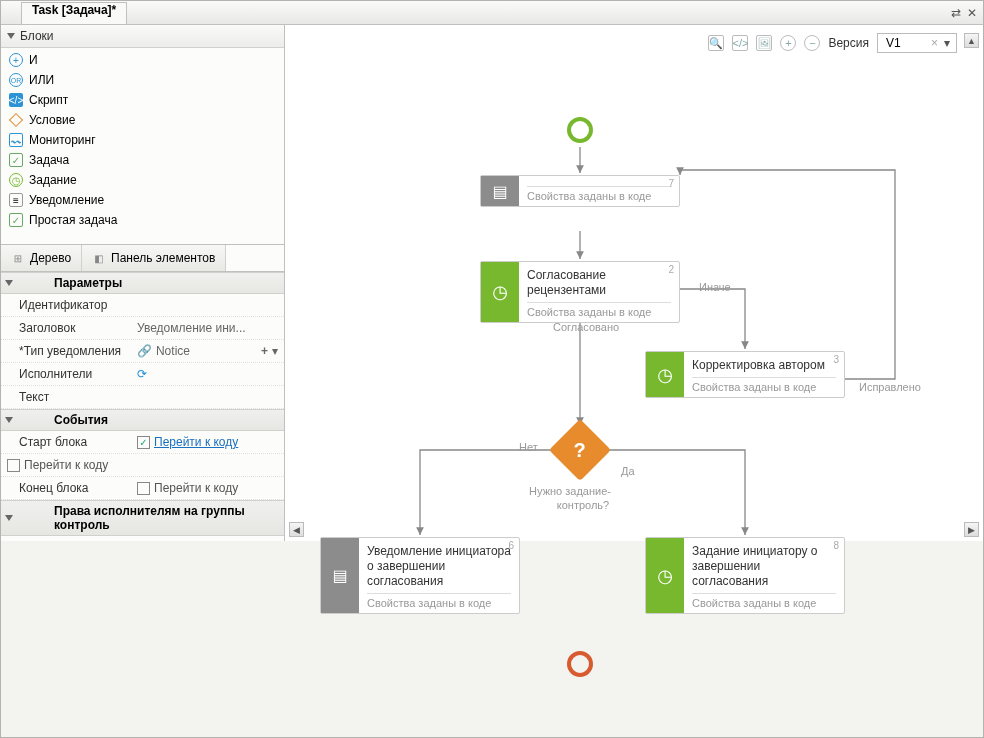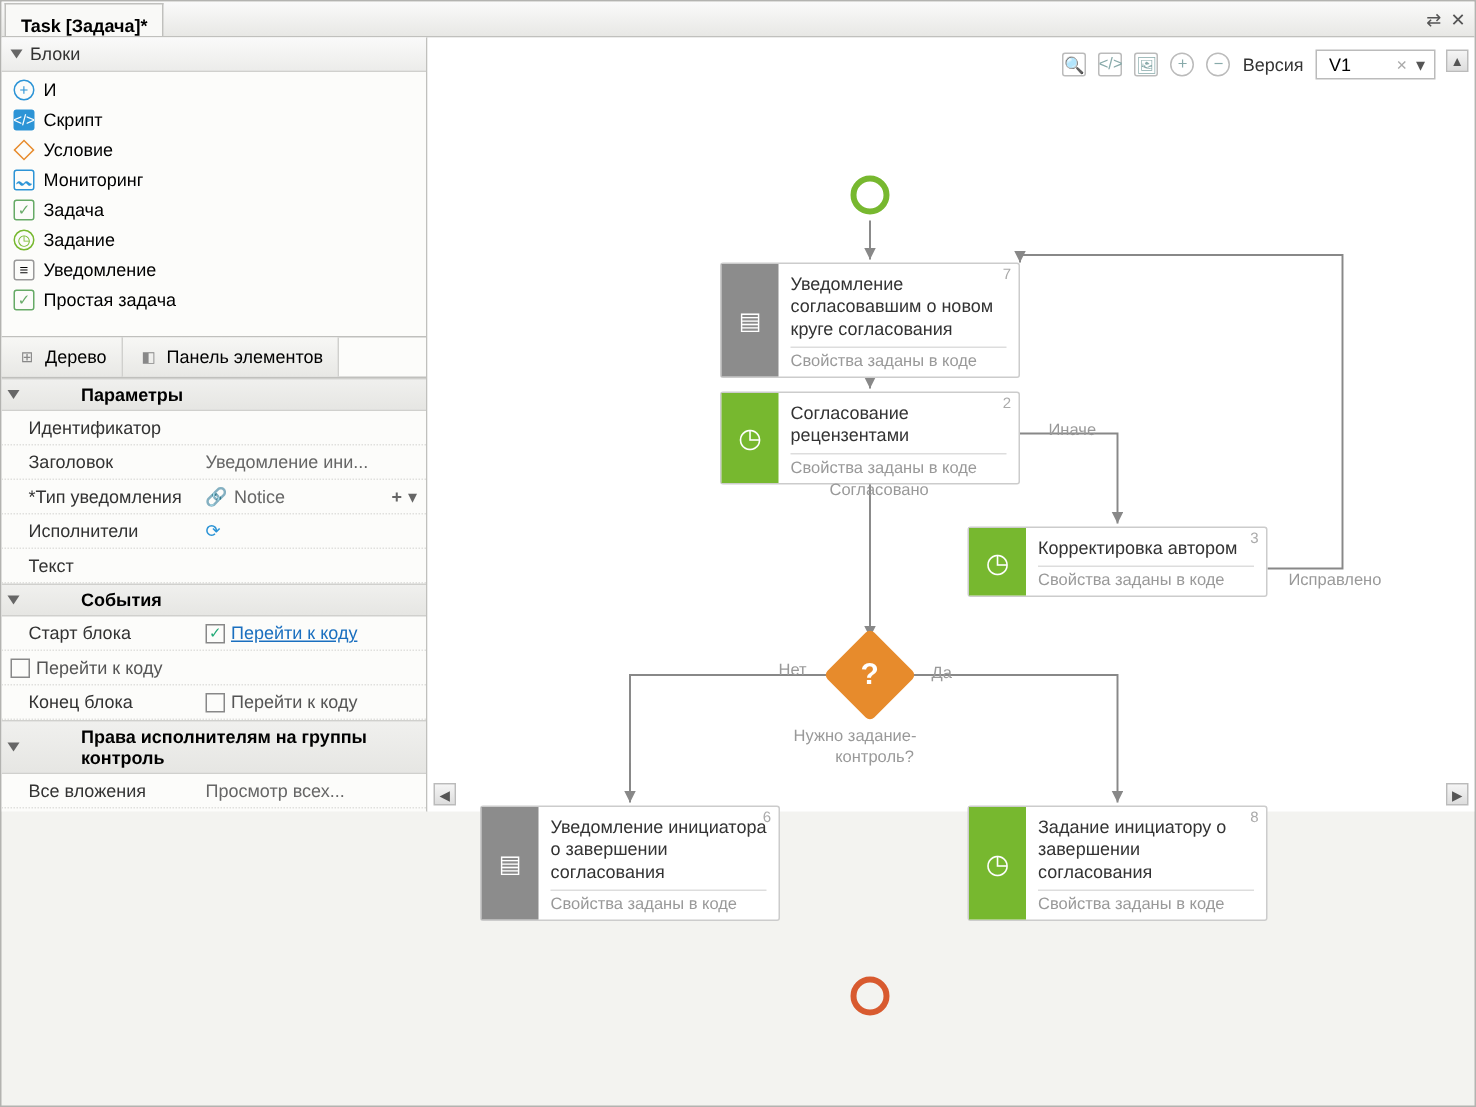--- a/index.html
+++ b/index.html
@@ -1,19 +1,19 @@
 <!DOCTYPE html>
 <html><head>
 <meta charset="utf-8">
 <style>
 * { box-sizing: border-box; margin: 0; padding: 0; font-family: "Segoe UI", Tahoma, sans-serif; font-size: 12px; }
 body { background: #f3f3f0; width: 984px; height: 738px; overflow: hidden; border: 1px solid #b3b3b0; }
 
 .tabbar { display: flex; align-items: center; height: 24px; background: linear-gradient(#fafafa,#e8e8e5); border-bottom: 1px solid #c0c0bd; }
-.tab { display: flex; align-items: flex-end; height: 22px; padding: 0 10px; background: #f9f9f7; border: 1px solid #c0c0bd; border-bottom: none; margin-left: 2px; font-weight: bold; }
+.tab { display: flex; align-items: flex-start; height: 22px; padding: 0 10px; background: #f9f9f7; border: 1px solid #c0c0bd; border-bottom: none; margin-left: 20px; font-weight: bold; }
 .tabbar-right { margin-left: auto; display: flex; gap: 6px; padding-right: 6px; color: #555; }
 
 .workspace { display: flex; height: 516px; }
 .sidebar { width: 284px; background: #fcfcfa; border-right: 1px solid #c0c0bd; display: flex; flex-direction: column; }
 
 .panel-header { display: flex; align-items: center; background: linear-gradient(#fafafa,#ececea); border-bottom: 1px solid #d0d0cd; padding: 4px 6px; color:#333; }
 .chev { display: inline-block; width: 0; height: 0; border-left: 4px solid transparent; border-right: 4px solid transparent; border-top: 6px solid #666; margin-right: 5px; }
 
 .blocks-list { padding: 2px 0; }
 .block-item { display: flex; align-items: center; padding: 3px 8px; gap: 6px; cursor: default; }
@@ -74,20 +74,24 @@
 <div class="workspace">
   <div class="sidebar">
     <div class="panel-header">
       <span class="chev"></span>
       <span>Блоки</span>
     </div>
     <div class="blocks-list">
       <div class="block-item">
           <span class="ico" style="border:1.5px solid #2c94d6;color:#2c94d6;border-radius:50%;">+</span>
           <span>И</span>
+        </div>
+      <div class="block-item">
+          <span class="ico" style="border:1.5px solid #2c94d6;color:#2c94d6;border-radius:50%;font-size:7px;">OR</span>
+          <span>ИЛИ</span>
         </div>
       <div class="block-item">
           <span class="ico" style="background:#2c94d6;color:#fff;">&lt;/&gt;</span>
           <span>Скрипт</span>
         </div>
       <div class="block-item">
           <span class="ico">
             <span style="display:block;width:10px;height:10px;border:1.5px solid #e78b2c;transform:rotate(45deg);"></span>
           </span>
           <span>Условие</span>
@@ -237,21 +241,20 @@
         <polyline points="460,568 460,598 300,598 300,624" fill="none" stroke="#888" stroke-width="1.3"></polyline>
       </svg>
 
       <div class="circle start" style="left:282px; top:92px;"></div>
 
       <div class="node" style="left:195px; top:150px;">
         <div class="nicon" style="background:#8c8c8c;">
             <span style="color:#fff;font-size:16px;">▤</span>
           </div>
         <div class="nbody">
-            <div class="ntitle">Уведомление согласовавшим о новом круге согласования</div>
             <div class="nsub">Свойства заданы в коде</div>
           </div>
         <div class="num">7</div>
       </div>
 
       <div class="node" style="left:195px; top:236px;">
         <div class="nicon" style="background:#77b82f;">
             <span style="color:#fff;font-size:18px;">◷</span>
           </div>
         <div class="nbody">
@@ -297,18 +300,18 @@
           </div>
         <div class="num">8</div>
       </div>
 
       <div class="circle end" style="left:282px; top:626px;"></div>
 
       <div class="lbl" style="left:414px; top:256px;">Иначе</div>
       <div class="lbl" style="left:268px; top:296px;">Согласовано</div>
       <div class="lbl" style="left:574px; top:356px;">Исправлено</div>
       <div class="lbl" style="left:234px; top:416px;">Нет</div>
-      <div class="lbl" style="left:336px; top:418px;text-align:center;">Да</div>
+      <div class="lbl" style="left:336px; top:440px;text-align:center;">Да</div>
       <div class="lbl" style="left:240px; top:460px; width:90px;">Нужно задание-</div>
       <div class="lbl" style="left:253px; top:474px; width:90px;">контроль?</div>
     </div>
   </div>
 </div>
 
 </body></html>

